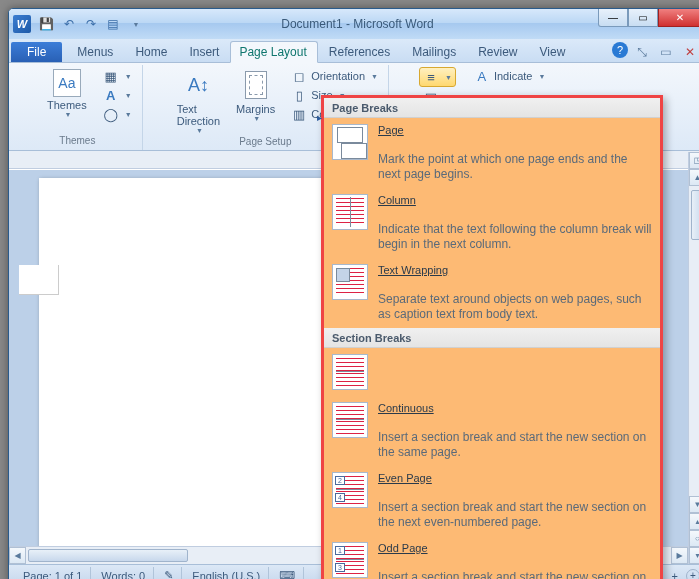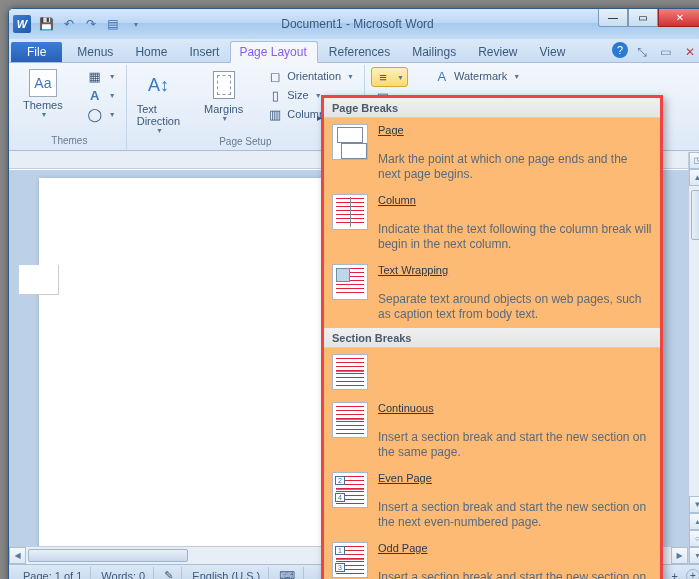--- a/index.html
+++ b/index.html
@@ -10,27 +10,27 @@
 .qat { display: flex; gap: 2px; align-items: center; }
 .qat-btn { width: 20px; height: 20px; display: flex; align-items: center; justify-content: center; font-size: 12px; color: #3a6da8; cursor: pointer; border-radius: 2px; }
 .title-text { position: absolute; left: 50%; transform: translateX(-50%); font-size: 12px; color: #3a5a7a; }
 .win-controls { position: absolute; right: 4px; top: 0; display: flex; }
 .win-btn { width: 30px; height: 18px; border: 1px solid #7a9abb; border-top: none; display: flex; align-items: center; justify-content: center; font-size: 10px; background: linear-gradient(#e8f1fb, #c8ddf2); cursor: pointer; }
 .win-btn.close { background: linear-gradient(#f08080, #d03030); color: #fff; border-color: #a02020; border-top-right-radius: 0; border-bottom-right-radius: 3px; width: 44px; }
 .win-btn:first-child { border-bottom-left-radius: 3px; }
 .ribbon-tabs { height: 24px; background: linear-gradient(#dbe9f9, #c9ddf3); display: flex; align-items: flex-end; padding: 0 2px; border-bottom: 1px solid #a8bed8; position: relative; }
 .file-tab { background: linear-gradient(#3b7dd8, #2960b5); color: #fff; padding: 3px 16px; font-size: 12px; border-radius: 2px 2px 0 0; margin-right: 4px; cursor: pointer; }
 .tab { padding: 3px 10px; font-size: 12px; color: #3c5a7c; cursor: pointer; border: 1px solid transparent; border-bottom: none; }
-.tab.active { background: #f3f7fc; border: 1px solid #a8bed8; border-bottom: 1px solid #f3f7fc; border-radius: 3px 3px 0 0; margin-bottom: -1px; color: #8b5cf6; padding-left: 8px; }
+.tab.active { background: #f3f7fc; border: 1px solid #a8bed8; border-bottom: 1px solid #f3f7fc; border-radius: 3px 3px 0 0; margin-bottom: -1px; color: #0f766e; padding-left: 8px; }
 .tab-right { position: absolute; right: 6px; top: 3px; display: flex; gap: 4px; }
 .help-icon { width: 16px; height: 16px; background: #2a7ad4; border-radius: 50%; color: #fff; font-size: 11px; display: flex; align-items: center; justify-content: center; cursor: pointer; }
 .ribbon { height: 88px; background: linear-gradient(#f3f7fc, #dde9f7); border-bottom: 1px solid #a8bed8; display: flex; padding: 2px 4px 0; }
 .group { border-right: 1px solid #c4d5e8; padding: 2px 6px; display: flex; flex-direction: column; position: relative; }
 .group-label { font-size: 10px; color: #6a7a8c; text-align: center; margin-top: auto; padding-bottom: 2px; }
-.group-body { display: flex; gap: 16px; flex: 1; }
+.group-body { display: flex; gap: 8px; flex: 1; margin-left: 24px; }
 .big-btn { display: flex; flex-direction: column; align-items: center; justify-content: flex-start; padding: 2px 4px; font-size: 11px; color: #3c5a7c; cursor: pointer; border-radius: 3px; min-width: 42px; }
 .big-icon { width: 32px; height: 32px; display: flex; align-items: center; justify-content: center; font-size: 22px; margin-bottom: 2px; }
 .small-btns { display: flex; flex-direction: column; gap: 1px; }
 .small-btn { display: flex; align-items: center; gap: 4px; padding: 1px 4px; font-size: 11px; color: #3c5a7c; cursor: pointer; border-radius: 2px; white-space: nowrap; }
 .small-icon { width: 16px; height: 16px; display: inline-flex; align-items: center; justify-content: center; font-size: 13px; }
 .glow { background: linear-gradient(#fff0c0, #ffd870); border: 1px solid #d8a830; border-radius: 3px; padding: 1px 3px; }
 .dd-arrow { font-size: 7px; margin-left: 2px; color: #5a7a9c; }
 .ruler { height: 18px; background: #e8eef6; border-bottom: 1px solid #c0cde0; position: relative; }
 .doc-area { position: absolute; top: 161px; left: 0; right: 18px; bottom: 22px; background: #bcd0e8; overflow: hidden; }
 .page { position: absolute; left: 30px; top: 8px; width: 560px; height: 700px; background: #fff; box-shadow: 1px 1px 4px rgba(0,0,0,0.3); }
@@ -183,21 +183,21 @@
           <div class="small-btn">
               <span class="small-icon">▤</span>
             </div>
           <div class="small-btn">
               <span class="small-icon">⁋</span>
             </div>
         </div>
         <div class="small-btns" style="margin-left:6px">
           <div class="small-btn">
               <span class="small-icon" style="color:#3a7ac0">A</span>
-              <span>Watermark</span>
+              <span>Indicate</span>
               <span class="dd-arrow">▼</span>
             </div>
         </div>
         <div style="margin-left:40px;display:flex;gap:6px">
           <div class="small-btn">
               <span class="small-icon">⇥</span>
             </div>
           <div class="small-btn">
               <span class="small-icon">⇵</span>
             </div>

